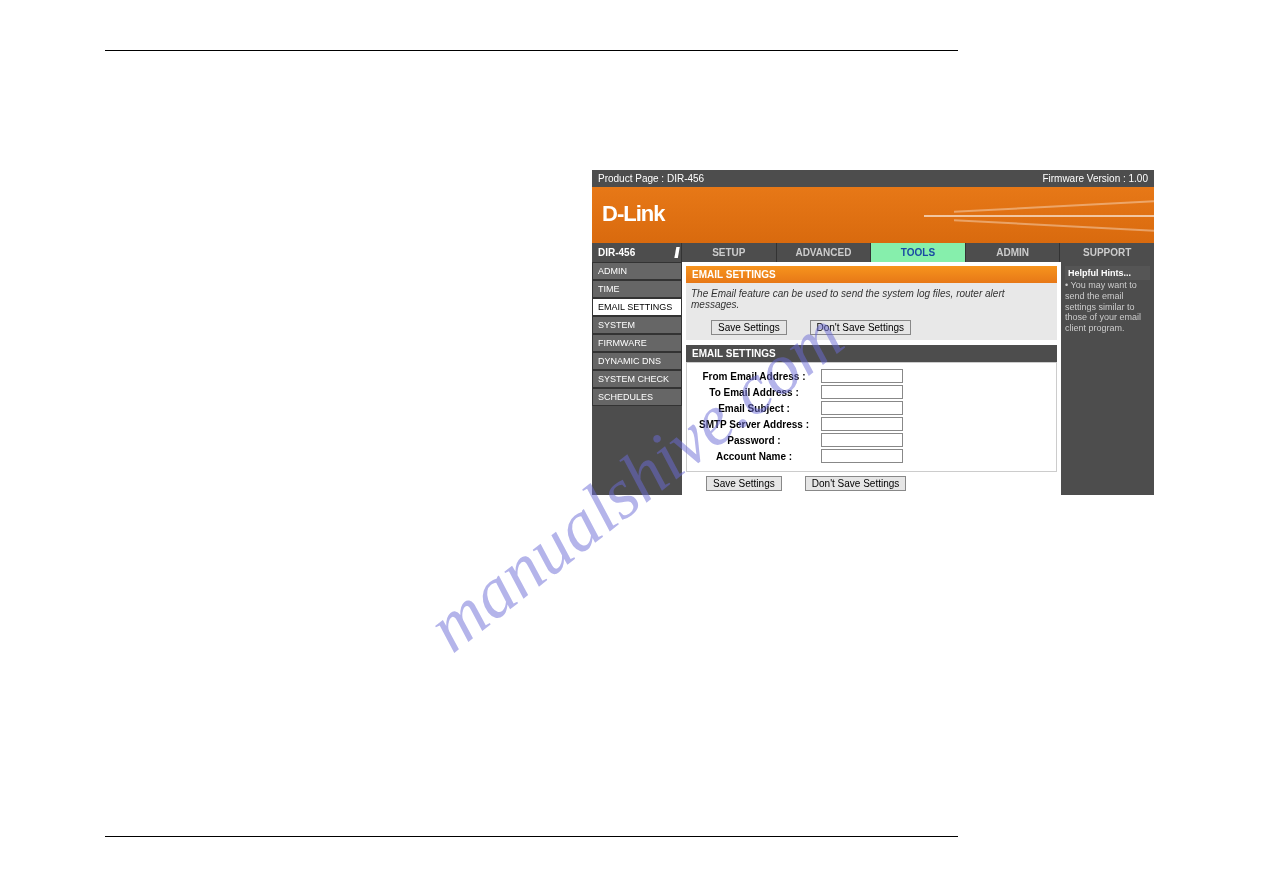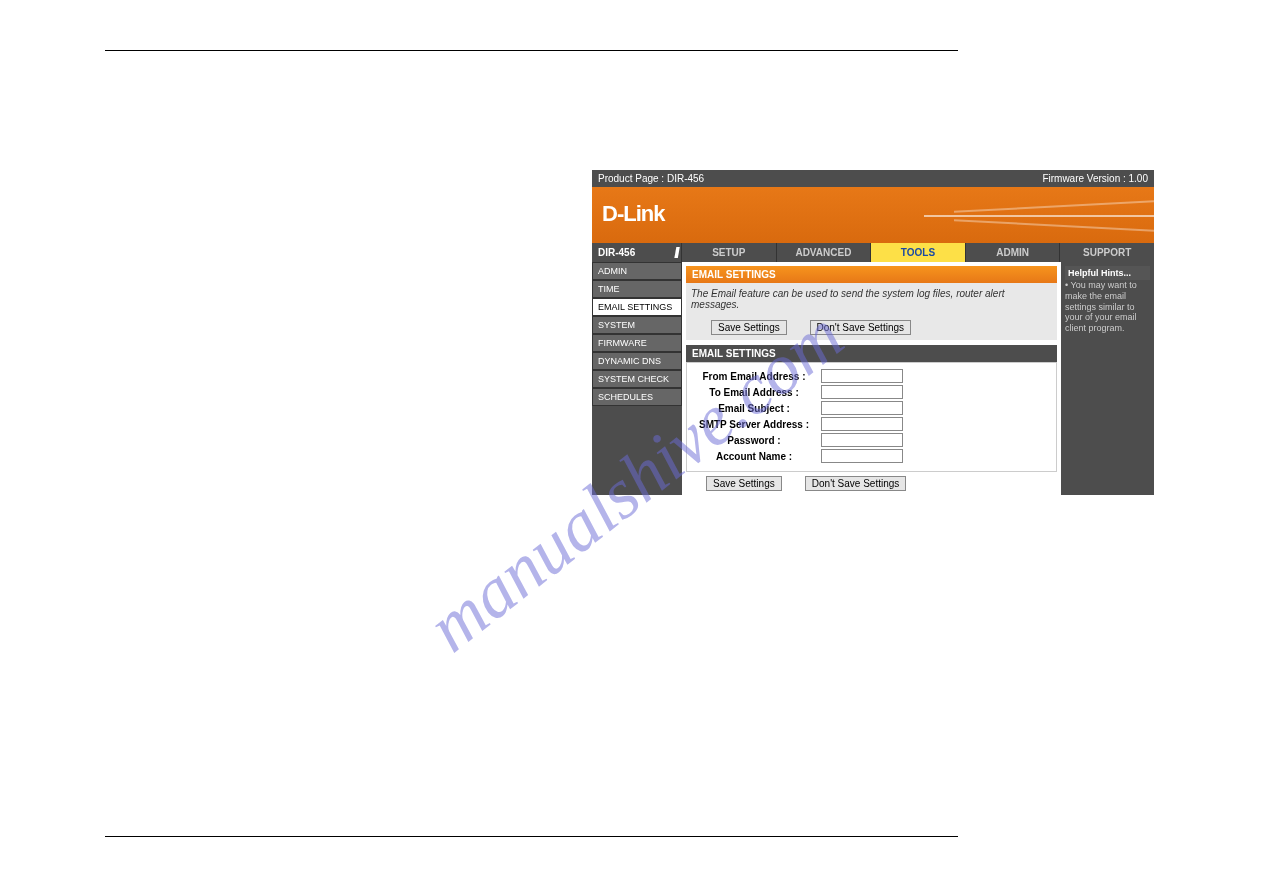--- a/index.html
+++ b/index.html
@@ -13,21 +13,21 @@
     .banner { height: 56px; background: linear-gradient(#e77817, #d96a0e); position: relative; overflow: hidden; }
     .banner-logo { position: absolute; left: 10px; top: 14px; font-family: 'Arial Black', Arial, sans-serif; font-size: 22px; font-weight: 900; color: #fff; letter-spacing: -1px; }
     .banner-stripe { position: absolute; right: -20px; top: 50%; width: 250px; height: 2px; background: #fff; opacity: 0.6; }
     .banner-stripe::before { content:''; position:absolute; top:-10px; right:0; width:220px; height:2px; background:#fff; opacity:0.6; transform: skewY(-3deg); }
     .banner-stripe::after { content:''; position:absolute; top:10px; right:0; width:220px; height:2px; background:#fff; opacity:0.6; transform: skewY(3deg); }
     .nav-row { display: flex; }
     .nav-cell { flex: 1; text-align: center; padding: 4px 0; font-size: 10px; font-weight: bold; cursor: pointer; border-right: 1px solid #333; }
     .nav-model { flex: 0 0 90px; background: #4d4d4d; color: #fff; position: relative; text-align: left; padding-left: 6px; }
     .nav-model-slash { position:absolute; right:4px; top:2px; font-size:14px; letter-spacing:-3px; font-weight:bold; color:#fff; }
     .nav-normal { background: #4d4d4d; color: #ccc; }
-    .nav-active { background: #fde047; color: #1a4aa3; }
+    .nav-active { background: #86efac; color: #1a4aa3; }
     .body-row { display: flex; }
     .sidebar { width: 90px; background: #4d4d4d; border-radius: 20px; }
     .side-item { padding: 3px 5px; font-size: 9px; color: #fff; background: #666; border: 1px solid #333; cursor: pointer; }
     .side-active { background: #fff; color: #000; }
     .content { flex: 1; background: #fff; padding: 4px; }
     .hints { width: 93px; background: #4d4d4d; color: #fff; padding: 4px; font-size: 9px; }
     .hints-title { background: #555; padding: 2px 3px; font-weight: bold; }
     .hints-text { color: #ccc; font-size: 9px; line-height: 1.2; }
     .section-header-orange { background: linear-gradient(#f7941d, #e77817); color: #fff; font-weight: bold; font-size: 10px; padding: 3px 6px; }
     .section-body { background: #e8e8e8; padding: 5px; font-size: 10px; }
@@ -125,21 +125,21 @@
         </div>
 
         <div class="bottom-btns">
           <button class="btn">Save Settings</button>
           <button class="btn">Don't Save Settings</button>
         </div>
       </div>
 
       <div class="hints">
         <div class="hints-title">Helpful Hints...</div>
-        <div class="hints-text">• You may want to make the email settings similar to your of your email client program.</div>
+        <div class="hints-text">• You may want to send the email settings similar to those of your email client program.</div>
       </div>
     </div>
   </div>
 
   <div class="watermark">
     <svg viewBox="0 0 700 700">
       <text x="350" y="400" text-anchor="middle" transform="rotate(-38 350 400)" font-family="Georgia, serif" font-style="italic" font-size="72" fill="#6b6bd6">manualshive.com</text>
     </svg>
   </div>
 </div>

